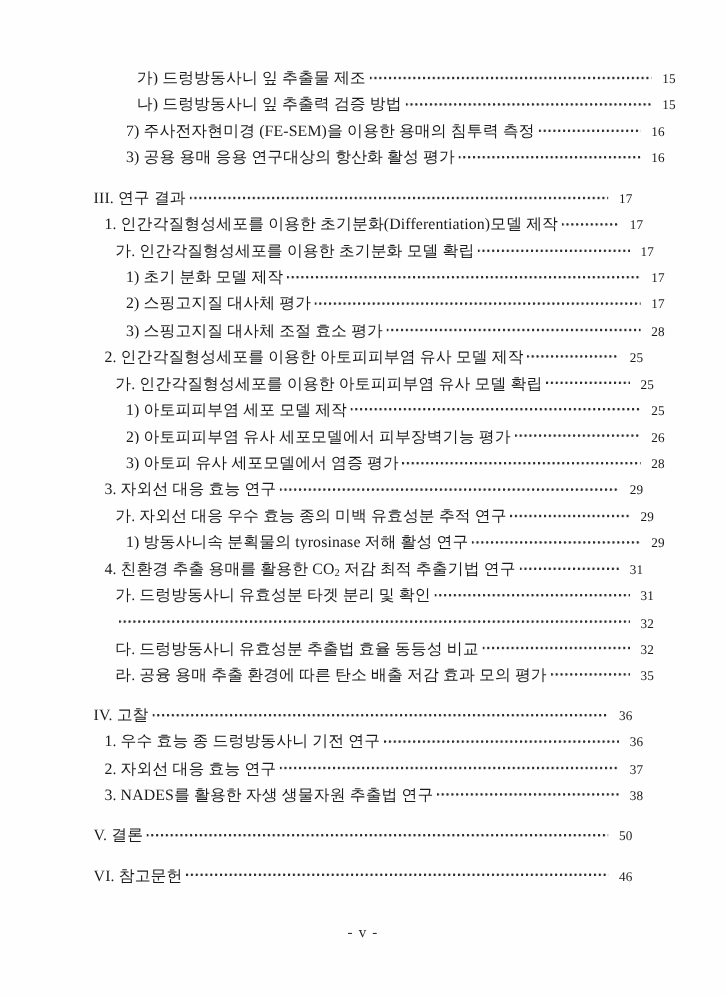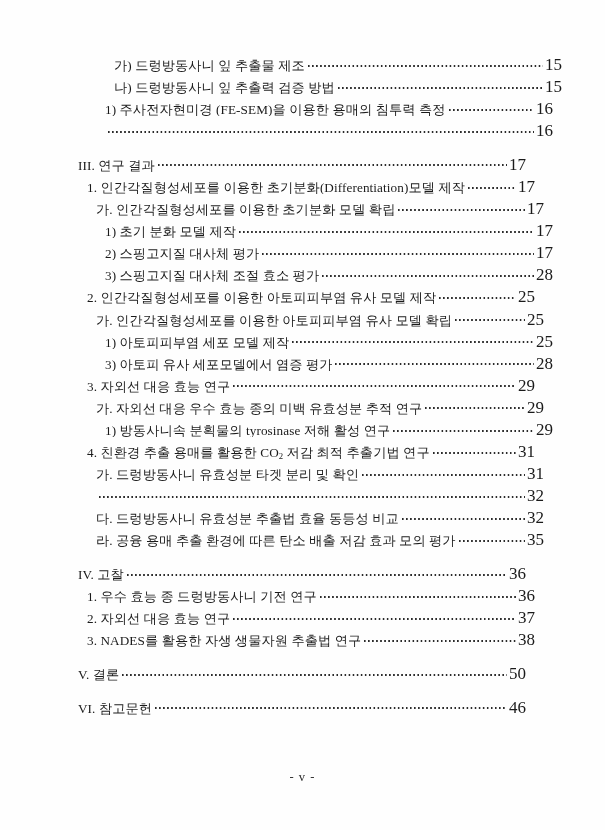--- a/index.html
+++ b/index.html
@@ -66,22 +66,22 @@
     bottom: 0.26em;
     height: 2px;
     background-image: radial-gradient(circle at 1px 1px, #2b2b2b 0.9px, rgba(0,0,0,0) 1.1px);
     background-size: 4.05px 2px;
     background-repeat: repeat-x;
   }
 
   .toc-row .pageno {
     flex: 0 0 auto;
     width: 19px;
-    text-align: center;
-    font-size: 17px;
+    text-align: right;
+    font-size: 11px;
   }
 
   
   .lv-roman  { padding-left: 0px;  }
   .lv-num    { padding-left: 9px;  }
   .lv-ga     { padding-left: 18px; }
   .lv-paren  { padding-left: 27px; }
   .lv-gapar  { padding-left: 36px; }
 
   
@@ -115,25 +115,26 @@
         <span class="label">가) 드렁방동사니 잎 추출물 제조</span>
         <span class="leader"></span>
         <span class="pageno">15</span>
       </div>
       <div class="toc-row lv-gapar">
         <span class="label">나) 드렁방동사니 잎 추출력 검증 방법</span>
         <span class="leader"></span>
         <span class="pageno">15</span>
       </div>
       <div class="toc-row lv-paren">
-        <span class="label">1) 주사전자현미경 (FE-SEM)을 이용한 용매의 침투력 측정</span>
+        <span class="label">7) 주사전자현미경 (FE-SEM)을 이용한 용매의 침투력 측정</span>
         <span class="leader"></span>
         <span class="pageno">16</span>
       </div>
       <div class="toc-row lv-paren">
+        <span class="label">3) 공용 용매 응용 연구대상의 항산화 활성 평가</span>
         <span class="leader"></span>
         <span class="pageno">16</span>
       </div>
       <div class="toc-row lv-roman gap-before">
         <span class="label">III. 연구 결과</span>
         <span class="leader"></span>
         <span class="pageno">17</span>
       </div>
       <div class="toc-row lv-num">
         <span class="label">1. 인간각질형성세포를 이용한 초기분화(Differentiation)모델 제작</span>
@@ -169,20 +170,25 @@
         <span class="label">가. 인간각질형성세포를 이용한 아토피피부염 유사 모델 확립</span>
         <span class="leader"></span>
         <span class="pageno">25</span>
       </div>
       <div class="toc-row lv-paren">
         <span class="label">1) 아토피피부염 세포 모델 제작</span>
         <span class="leader"></span>
         <span class="pageno">25</span>
       </div>
       <div class="toc-row lv-paren">
+        <span class="label">2) 아토피피부염 유사 세포모델에서 피부장벽기능 평가</span>
+        <span class="leader"></span>
+        <span class="pageno">26</span>
+      </div>
+      <div class="toc-row lv-paren">
         <span class="label">3) 아토피 유사 세포모델에서 염증 평가</span>
         <span class="leader"></span>
         <span class="pageno">28</span>
       </div>
       <div class="toc-row lv-num">
         <span class="label">3. 자외선 대응 효능 연구</span>
         <span class="leader"></span>
         <span class="pageno">29</span>
       </div>
       <div class="toc-row lv-ga">

